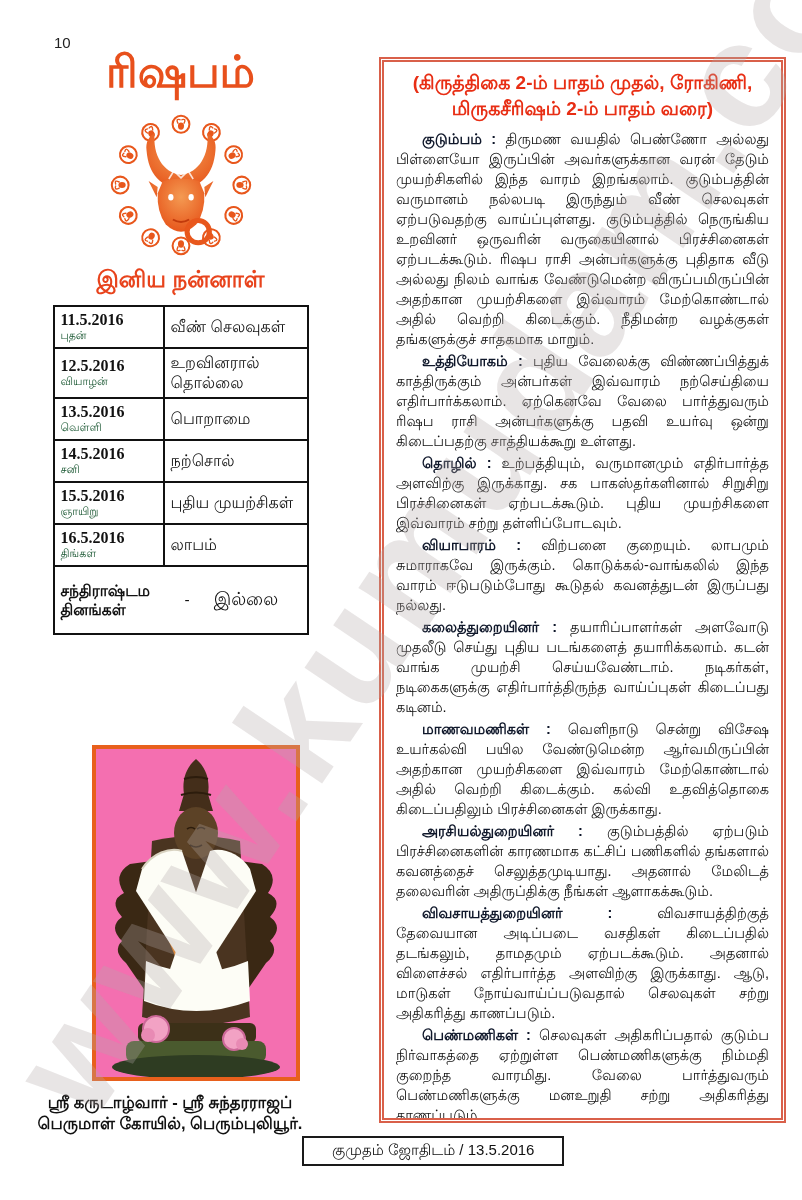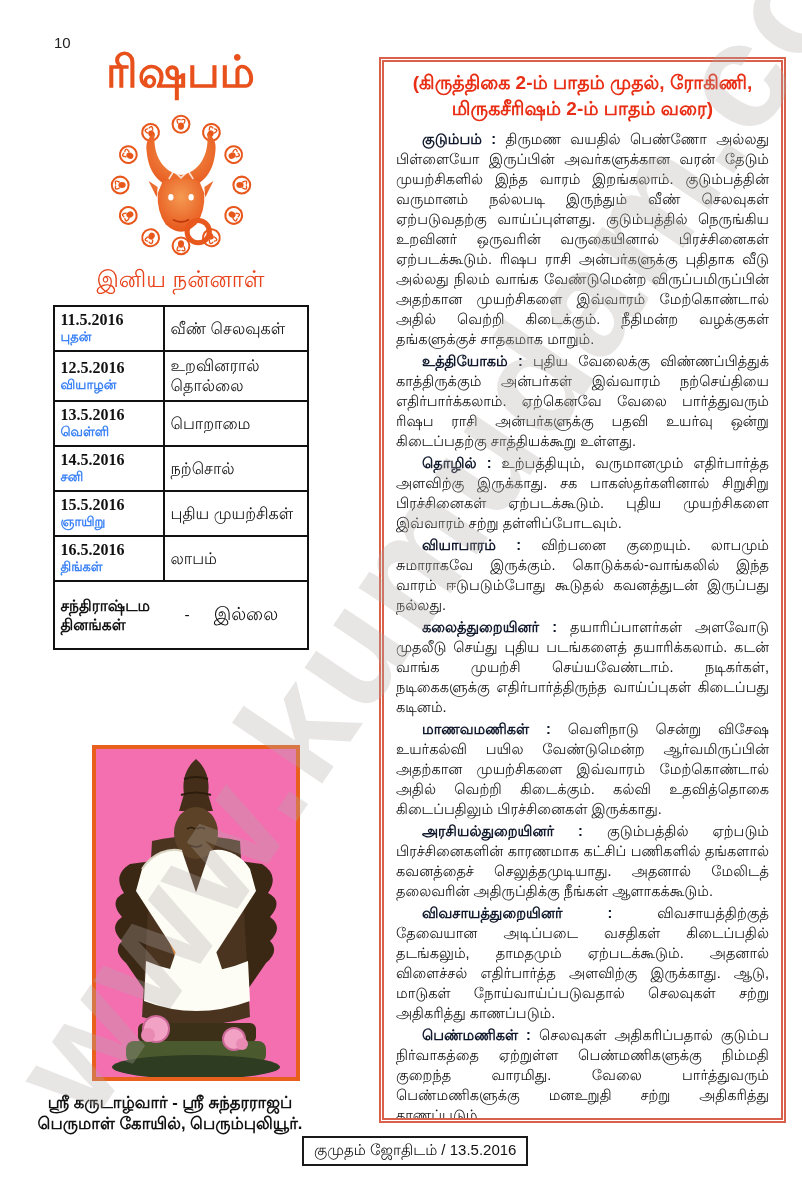--- a/index.html
+++ b/index.html
@@ -9,45 +9,45 @@
   .watermark{position:absolute;left:-260px;top:430px;width:1400px;text-align:center;
      transform:rotate(-56deg);font-size:150px;font-weight:bold;letter-spacing:4px;
      color:rgba(178,168,168,0.30);z-index:40;pointer-events:none;white-space:nowrap;
      font-family:"Liberation Sans", sans-serif;}
   
   .pageno{position:absolute;left:54px;top:34px;font-size:15px;color:#222;}
   .leftcol{position:absolute;left:28px;top:50px;width:305px;}
   .sign-title{text-align:center;font-size:44px;font-weight:bold;color:#e8501c;
      font-family:"Liberation Serif", serif;line-height:1.05;}
   .emblem{display:block;margin:10px auto 0 auto;}
-  .gooddays-head{text-align:center;font-size:23px;font-weight:normal;color:#e8431c;margin-top:8px;}
+  .gooddays-head{text-align:center;font-size:23px;font-weight:bold;color:#e8431c;margin-top:8px;}
   table.days{border-collapse:collapse;margin:9px auto 0 auto;width:256px;table-layout:fixed;}
   table.days td{border:2px solid #111;padding:4px 6px;vertical-align:middle;}
   td.datecell{width:96px;}
   .d-date{font-weight:bold;font-size:16px;color:#111;font-family:"Liberation Serif", serif;}
-  .d-day{font-weight:bold;font-size:13px;color:#3b82f6;}
+  .d-day{font-weight:normal;font-size:11px;color:#14532d;}
   .d-note{font-size:16px;color:#111;line-height:1.25;}
   .chandra-cell{height:58px;}
   .chandra{display:flex;align-items:center;gap:6px;font-size:15.5px;}
   .chandra .lbl{width:118px;font-weight:bold;line-height:1.25;}
   .chandra .val{font-size:18px;margin-left:18px;}
   .photo-frame{position:absolute;left:92px;top:745px;width:208px;height:336px;
      border:4px solid #e8601c;box-sizing:border-box;background:#f46fb0;}
   .caption{position:absolute;left:0px;top:1092px;width:340px;text-align:center;
      font-weight:bold;font-size:16.5px;line-height:1.3;color:#111;}
   
   .redbox{position:absolute;left:379px;top:57px;width:407px;height:1066px;box-sizing:border-box;
      border:5px double #d9604a;padding:6px 12px 6px 12px;overflow:hidden;}
   .boxhead{ text-align:center;color:#e82e14;font-weight:bold;font-size:19px;line-height:1.35;
      margin:2px 0 8px 0;}
   p.sec{margin:0 0 2px 0;text-indent:26px;text-align:justify;font-size:14.5px;line-height:1.38;color:#111;}
   p.sec .shead{font-weight:bold;color:#0f172a;}
   
   .footerbox{position:absolute;left:302px;top:1136px;border:2px solid #1a1a1a;
-     padding:3px 10px;font-size:15px;color:#111;background:#fff;z-index:45;}
+     padding:3px 28px;font-size:15px;color:#111;background:#fff;z-index:45;}
 </style>
 </head>
 <body>
 
 <div class="page">
 
   <div class="watermark">www.kumudam.com</div>
 
   <div class="pageno">10</div>
 

